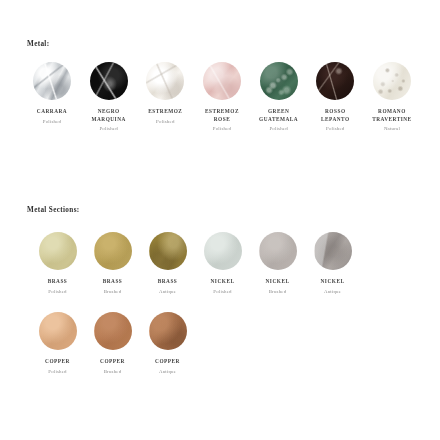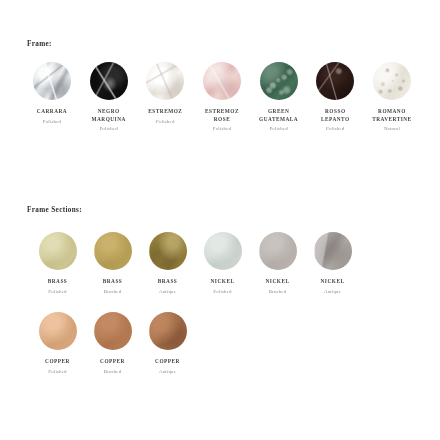--- a/index.html
+++ b/index.html
@@ -273,21 +273,21 @@
       radial-gradient(ellipse at 74% 70%, rgba(120,74,46,.4) 0 16%, rgba(0,0,0,0) 54%),
       linear-gradient(118deg, #bf8259 0 28%, #ad7149 50%, #b87c53 100%),
       #b8805a;
   }
 </style>
 </head>
 <body>
 
 <div class="sheet">
 
-  <div class="section-title" id="frame-title">Frame:</div>
+  <div class="section-title" id="frame-title">Metal:</div>
 
   <div class="swatch-row" id="frame-row">
       <div class="swatch">
         <div class="disc t-carrara"></div>
         <div class="cap">CARRARA</div>
         <div class="fin">Polished</div>
       </div>
       <div class="swatch">
         <div class="disc t-negro"></div>
         <div class="cap">NEGRO
@@ -318,21 +318,21 @@
         <div class="fin">Polished</div>
       </div>
       <div class="swatch">
         <div class="disc t-travertine"></div>
         <div class="cap">ROMANO
 TRAVERTINE</div>
         <div class="fin">Natural</div>
       </div>
     </div>
 
-  <div class="section-title" id="metal-title">Frame Sections:</div>
+  <div class="section-title" id="metal-title">Metal Sections:</div>
 
   <div class="swatch-row" id="metal-row-1">
       <div class="swatch">
         <div class="disc t-brass-pol"></div>
         <div class="cap">BRASS</div>
         <div class="fin">Polished</div>
       </div>
       <div class="swatch">
         <div class="disc t-brass-bru"></div>
         <div class="cap">BRASS</div>

